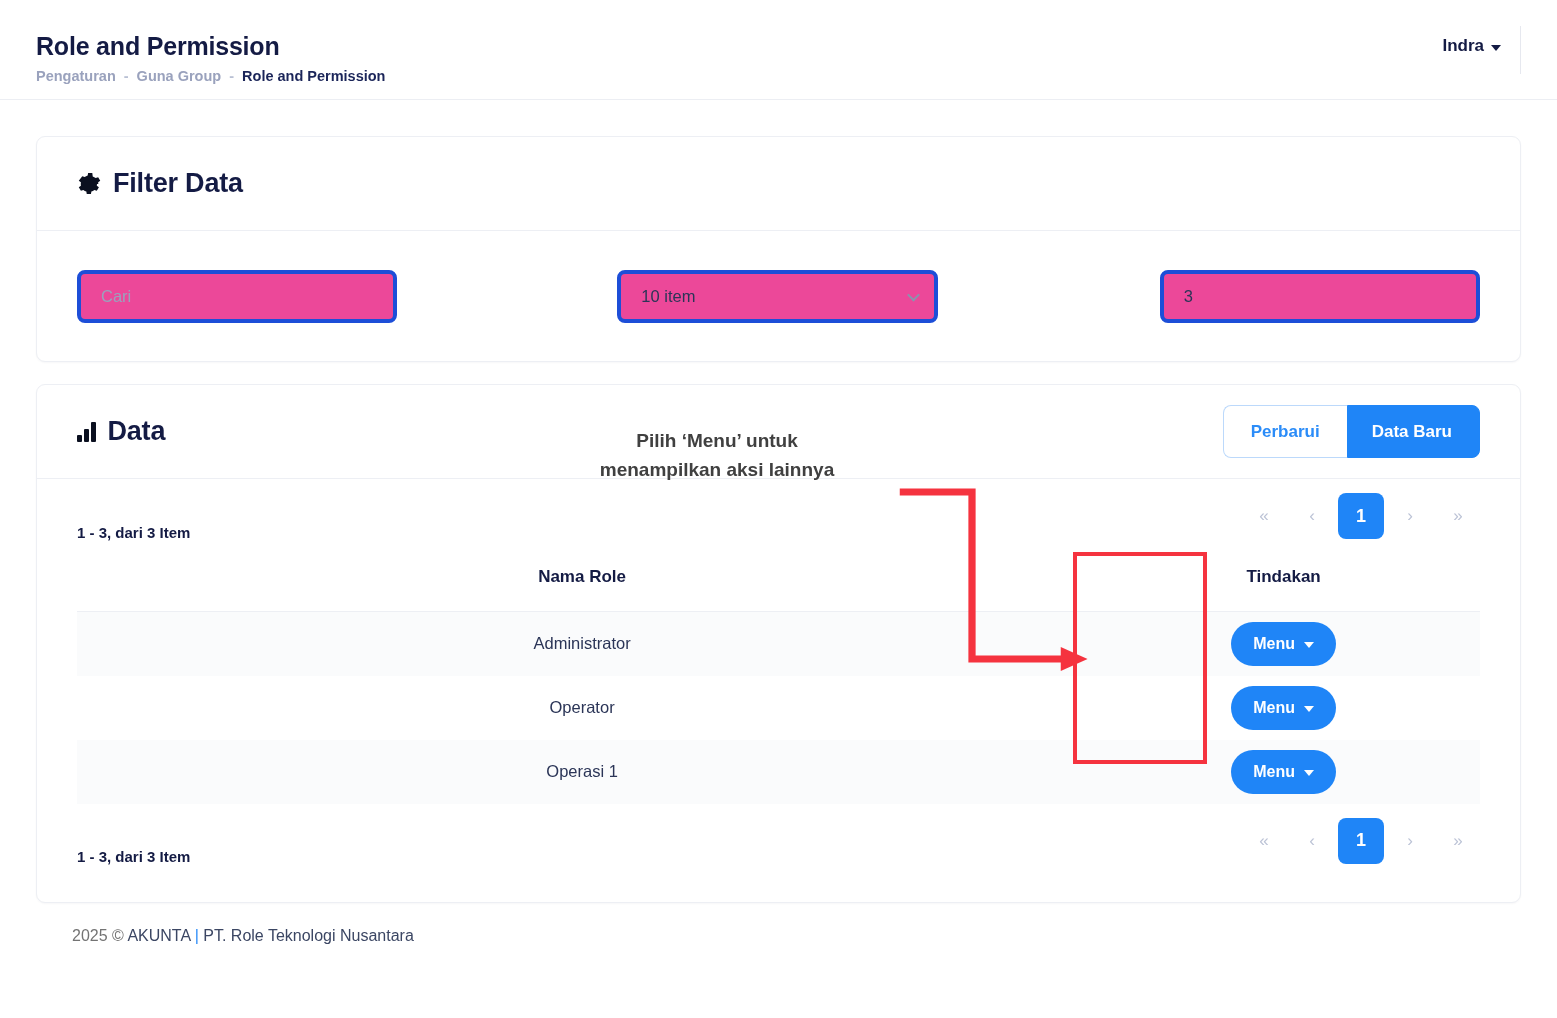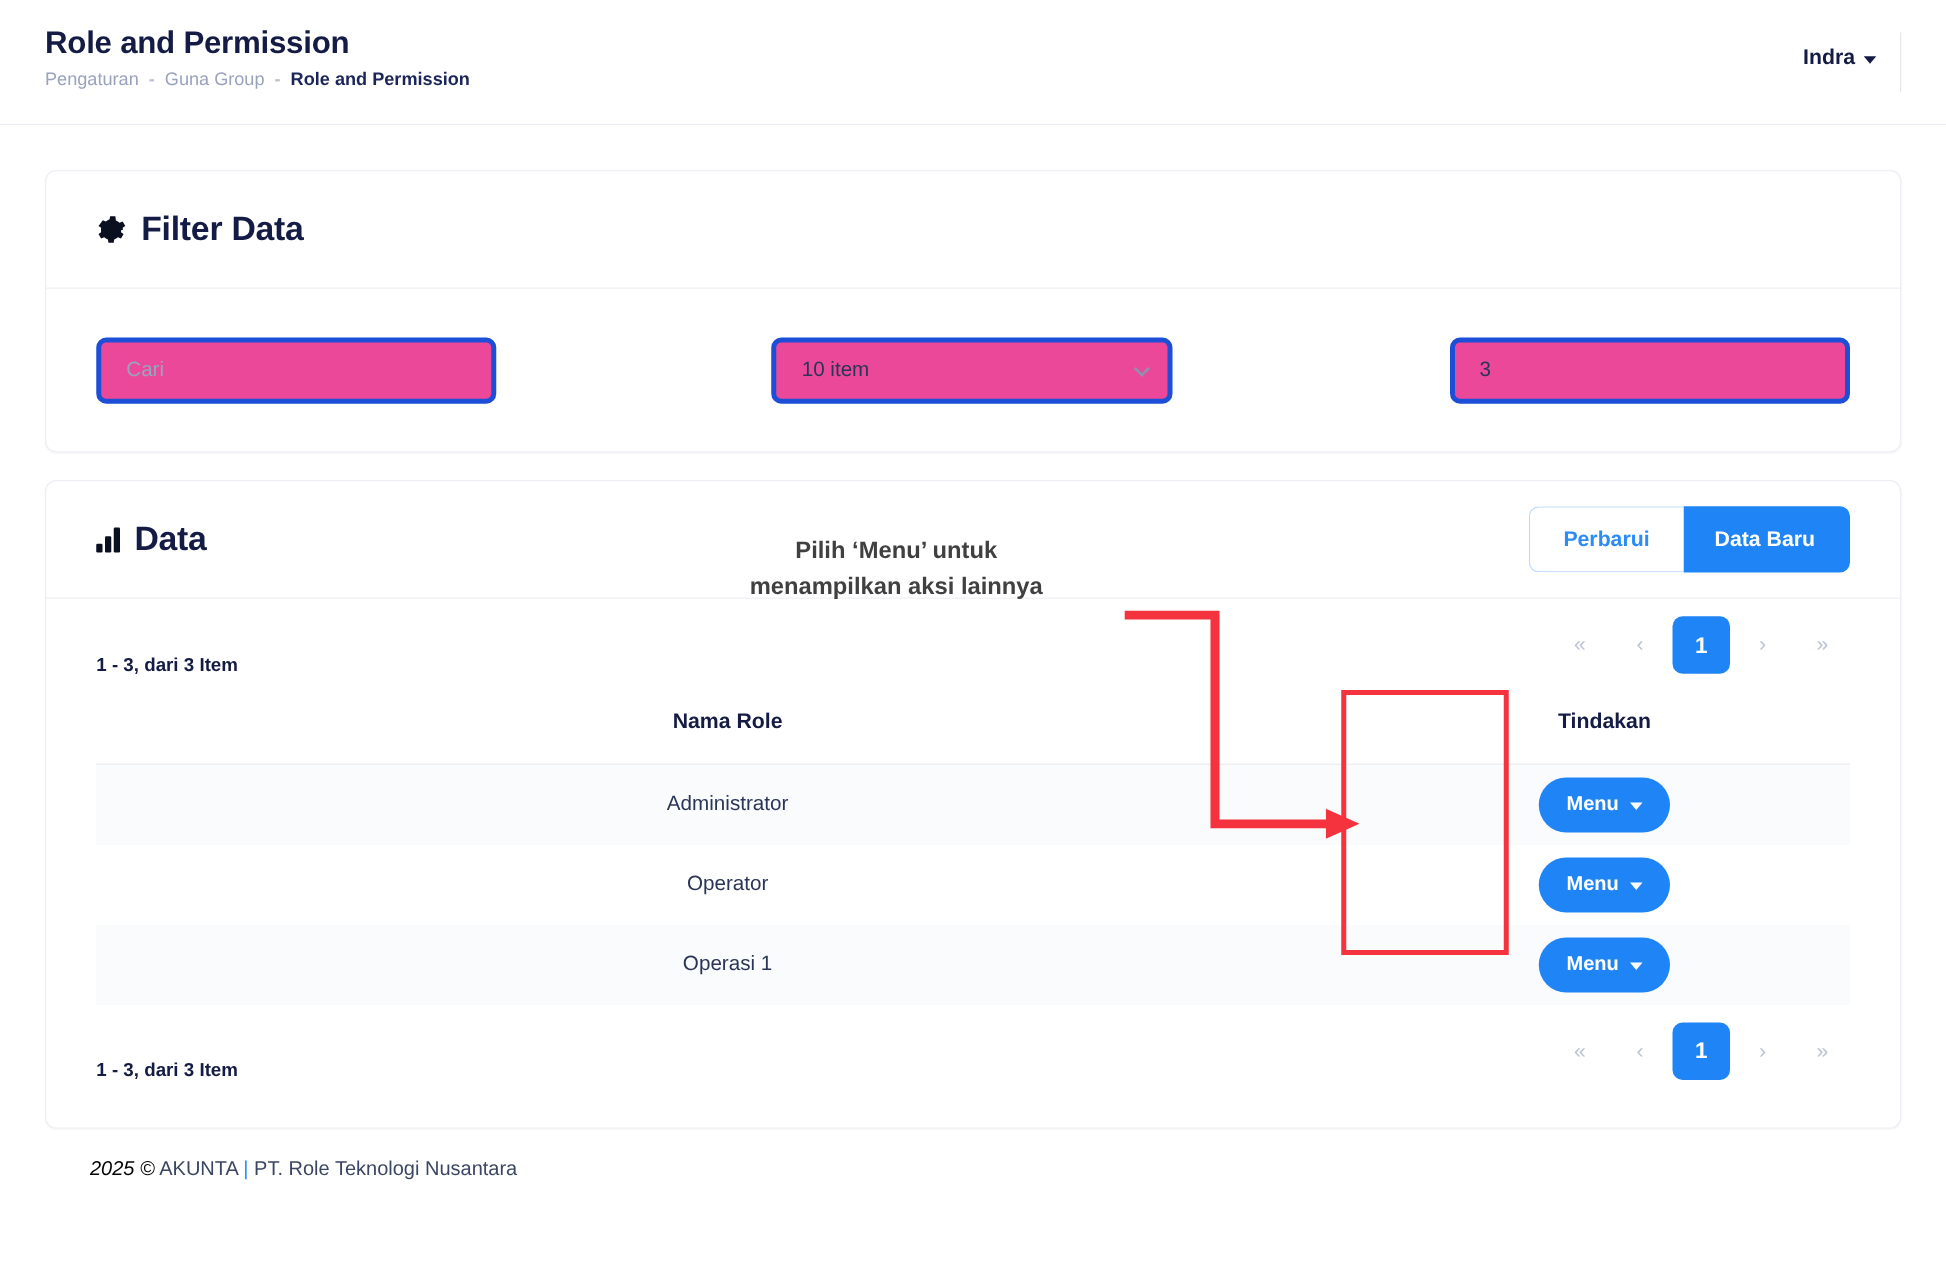--- a/index.html
+++ b/index.html
@@ -11,31 +11,31 @@
     overflow: hidden;
   }
 
   
   .topbar {
     position: relative;
     height: 100px;
     border-bottom: 1px solid #eceef3;
     background: #fff;
   }
-  .topbar-left { position: absolute; left: 36px; top: 20px; }
+  .topbar-left { position: absolute; left: 36px; top: 32px; }
   .page-title {
     font-size: 25px; font-weight: 700; letter-spacing: -0.2px;
     color: #141b44;
   }
   .breadcrumb {
     margin-top: 7px;
     font-size: 14.5px; font-weight: 600;
     display: flex; align-items: center; gap: 8px;
   }
-  .crumb-muted { color: #9aa2bd; font-weight: 400; }
+  .crumb-muted { color: #9aa2bd; font-weight: 700; }
   .crumb-sep   { color: #b9c0d4; font-weight: 700; }
   .crumb-active{ color: #1b2559; font-weight: 700; }
 
   .topbar-right {
     position: absolute; right: 56px; top: 36px;
     display: flex; align-items: center; gap: 7px;
     font-size: 17px; font-weight: 700; color: #141b44;
     cursor: pointer;
   }
   .caret-down {
@@ -203,21 +203,21 @@
     border: 4px solid #f5333f;
     left: 1036px; top: 73px;
     width: 134px; height: 212px;
   }
 
   
   .footer {
     padding: 24px 36px 0 36px;
     font-size: 16px;
   }
-  .footer .yr  { color: #000000; font-style: italic; }
+  .footer .yr  { color: #737373; }
   .footer .nm  { color: #3b4663; }
   .footer .bar { color: #2b8cf8; }
 </style>
 </head>
 <body>
 
 <div class="topbar">
   <div class="topbar-left">
     <div class="page-title">Role and Permission</div>
     <div class="breadcrumb">

